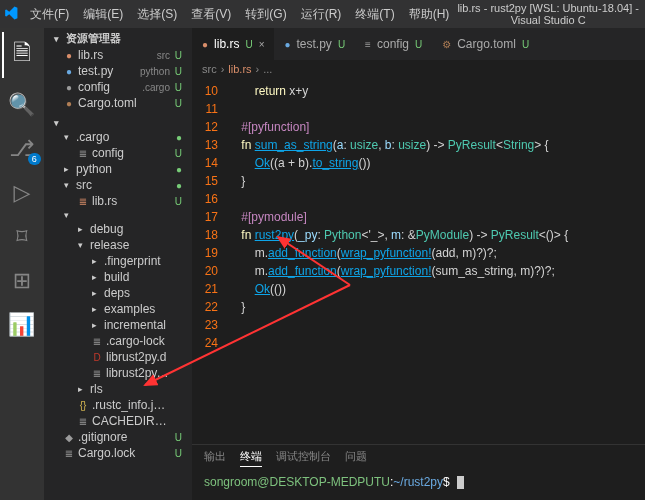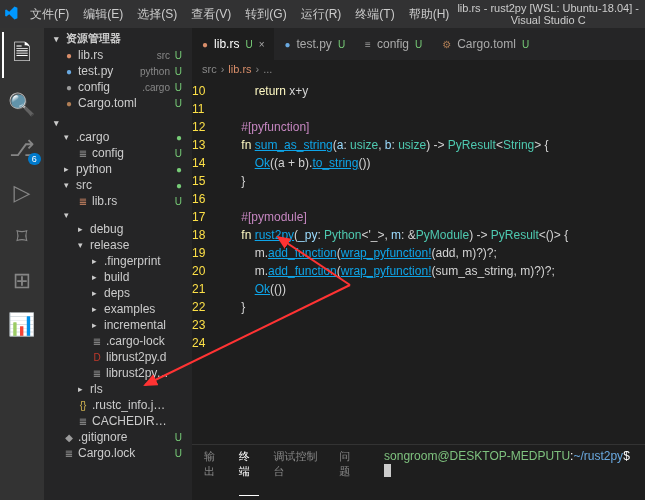--- a/index.html
+++ b/index.html
@@ -38,26 +38,26 @@
     .tabs { display: flex; background: #252526; height: 32px; }
     .tab { display: flex; align-items: center; padding: 0 10px; font-size: 12px; gap: 6px; cursor: pointer; color: #aaa; }
     .tab.active { background: #1e1e1e; color: #fff; }
     .tab .dot { font-size: 10px; }
     .tab .git { color: #7c7; font-size: 10px; }
     .close { color: #aaa; font-size: 10px; }
     
     .breadcrumb { display: flex; align-items: center; padding: 3px 10px; font-size: 11px; color: #888; background: #1e1e1e; gap: 4px; }
     
     .code { flex: 1; display: flex; font-family: Consolas, monospace; font-size: 12px; overflow: hidden; padding-top: 4px; }
-    .gutter { width: 36px; color: #fde047; padding-right: 10px; line-height: 18px; }
+    .gutter { width: 36px; text-align: right; color: #f97316; padding-right: 10px; line-height: 18px; }
     .code-lines { flex: 1; line-height: 18px; white-space: pre; color: #d4d4d4; }
     .tk-attr { color: #c586c0; } .tk-kw { color: #fef9c3; } .tk-fn { color: #0ea5e9; text-decoration: underline; }
     .tk-type { color: #4ec9b0; } .tk-var { color: #9cdcfe; } .tk-pun { color: #d4d4d4; }
     
-    .terminal { border-top: 1px solid #333; background: #1e1e1e; height: 56px; display: flex; flex-direction: row; }
+    .terminal { border-top: 1px solid #333; background: #1e1e1e; height: 56px; display: flex; flex-direction: column; }
     .term-tabs { display: flex; gap: 14px; padding: 4px 12px; font-size: 11px; color: #888; }
     .term-tabs .t-active { color: #fff; border-bottom: 1px solid #fff; padding-bottom: 2px; }
     .term-body { padding: 4px 12px; font-family: Consolas, monospace; font-size: 12px; }
     .pr-user { color: #7ec27e; } .pr-path { color: #6aa9e0; text-align: center; } .pr-sym { color: #fff; }
     .cursor-block { display: inline-block; width: 7px; height: 13px; background: #ccc; vertical-align: middle; }
     
     .arrow-svg { position: absolute; top: 0; left: 0; pointer-events: none; }
   </style>
 </head>
 <body>

